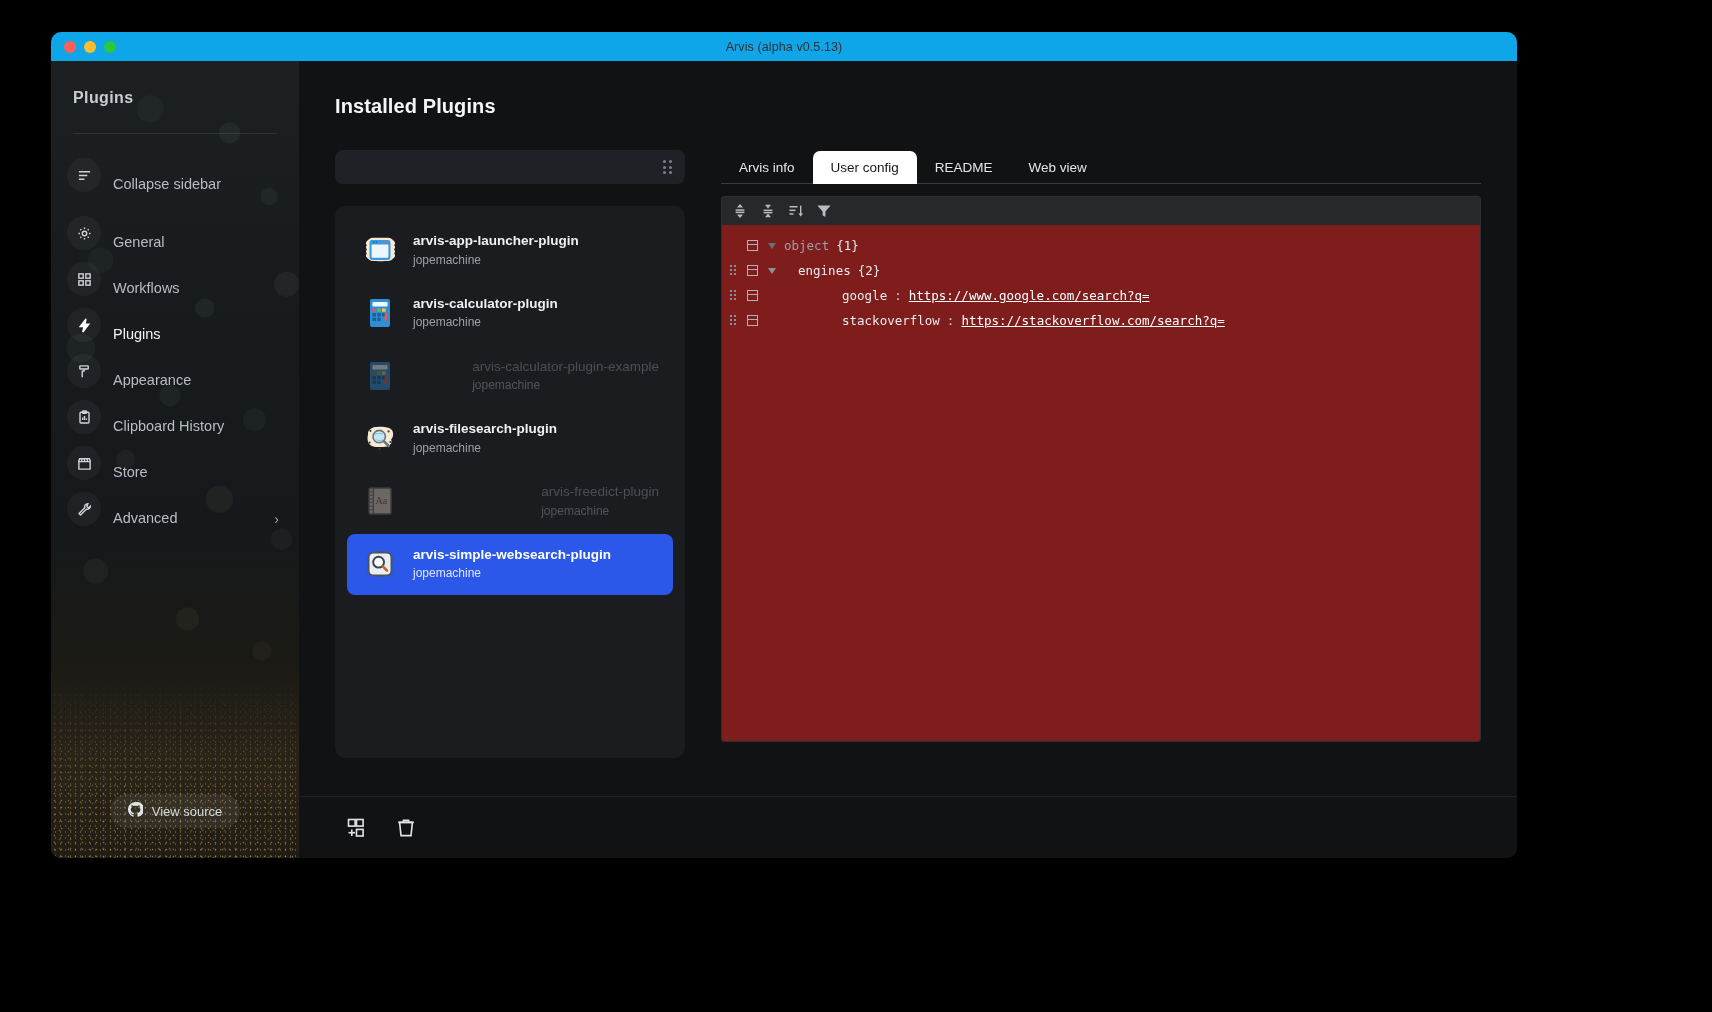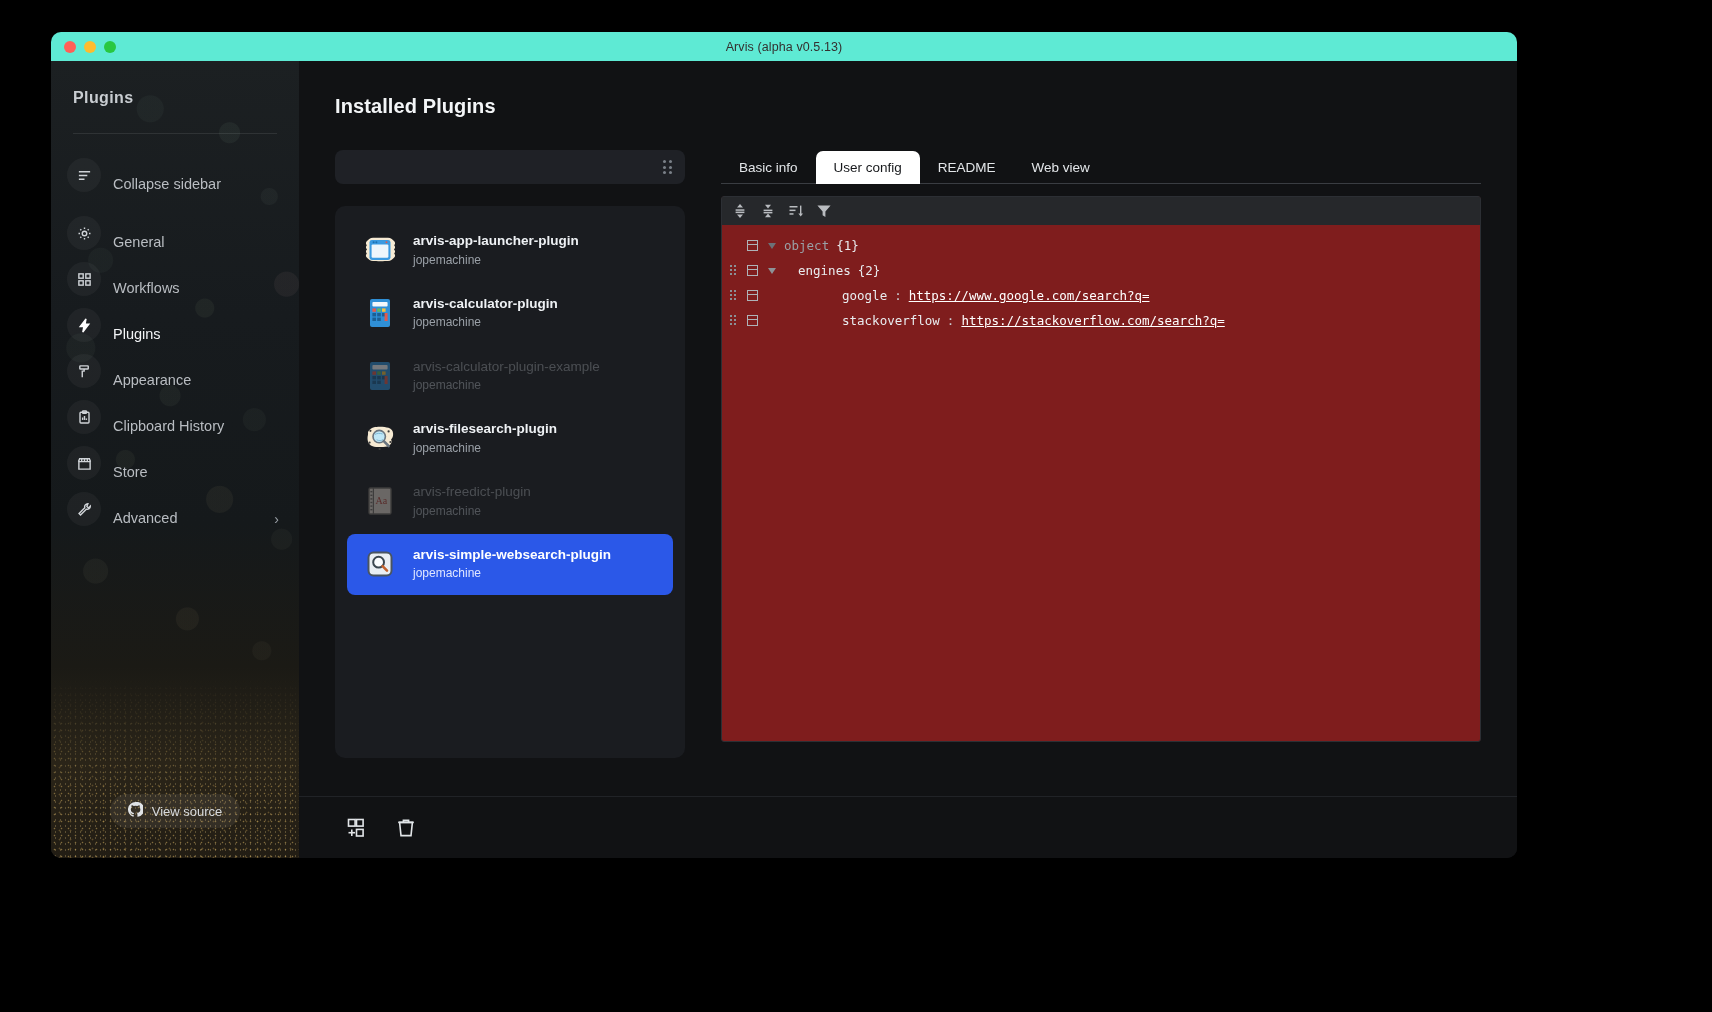--- a/index.html
+++ b/index.html
@@ -15,21 +15,21 @@
     position: absolute;
     left: 51px; top: 32px;
     width: 1466px; height: 826px;
     border-radius: 10px;
     overflow: hidden;
     background: #141518;
     box-shadow: 0 18px 60px rgba(0,0,0,.75);
   }
   .titlebar {
     height: 29px;
-    background: #5eead4;
+    background: #0ea5e9;
     display: flex; align-items: center;
     position: relative;
     flex: none;
   }
   .traffic { display: flex; gap: 8px; margin-left: 13px; }
   .dot { width: 12px; height: 12px; border-radius: 50%; }
   .dot.red { background: #ff5f57; }
   .dot.yellow { background: #febc2e; }
   .dot.green { background: #28c840; }
   .win-title {
@@ -151,21 +151,21 @@
   .plugin-list {
     background: #1a1c20; border-radius: 10px;
     padding: 14px 12px; flex: 0 0 auto; height: 552px; overflow: hidden;
   }
   .plugin-item {
     display: flex; align-items: center; gap: 14px;
     padding: 11px 14px; border-radius: 8px; cursor: pointer;
     margin-bottom: 2px;
   }
   .plugin-item.selected { background: #2b58e8; }
-  .plugin-item.disabled { opacity: .42; }
+  .plugin-item.disabled { opacity: .42; justify-content: space-between; }
   .p-icon { width: 38px; height: 38px; flex: none; }
   .p-text { min-width: 0; }
   .p-name { font-size: 13.5px; color: #eef1f4; font-weight: bold; line-height: 1.45; }
   .plugin-item.disabled .p-name { color: #8d9297; font-weight: normal; }
   .p-author { font-size: 12px; color: #9aa0a7; line-height: 1.6; }
   .plugin-item.selected .p-name, .plugin-item.selected .p-author { color: #fff; }
   .plugin-item.selected .p-author { color: #dfe6ff; }
 
   
   .detail-col { flex: 1 1 auto; padding: 0 36px 0 36px; min-width: 0; display: flex; flex-direction: column; }
@@ -484,21 +484,21 @@
                 <span class="p-name">arvis-simple-websearch-plugin</span>
                 <span class="p-author" style="display:block">jopemachine</span>
               </span>
             </div>
 
           </div>
         </div>
 
         <div class="detail-col">
           <div class="tabs">
-            <div class="tab">Basic info</div>
+            <div class="tab">Arvis info</div>
             <div class="tab active">User config</div>
             <div class="tab">README</div>
             <div class="tab">Web view</div>
           </div>
 
           <div class="json-panel">
             <div class="json-toolbar">
               <span class="tb">
                 <svg viewBox="0 0 16 16">
                     <polygon points="8,1 11,4.6 5,4.6"></polygon>

